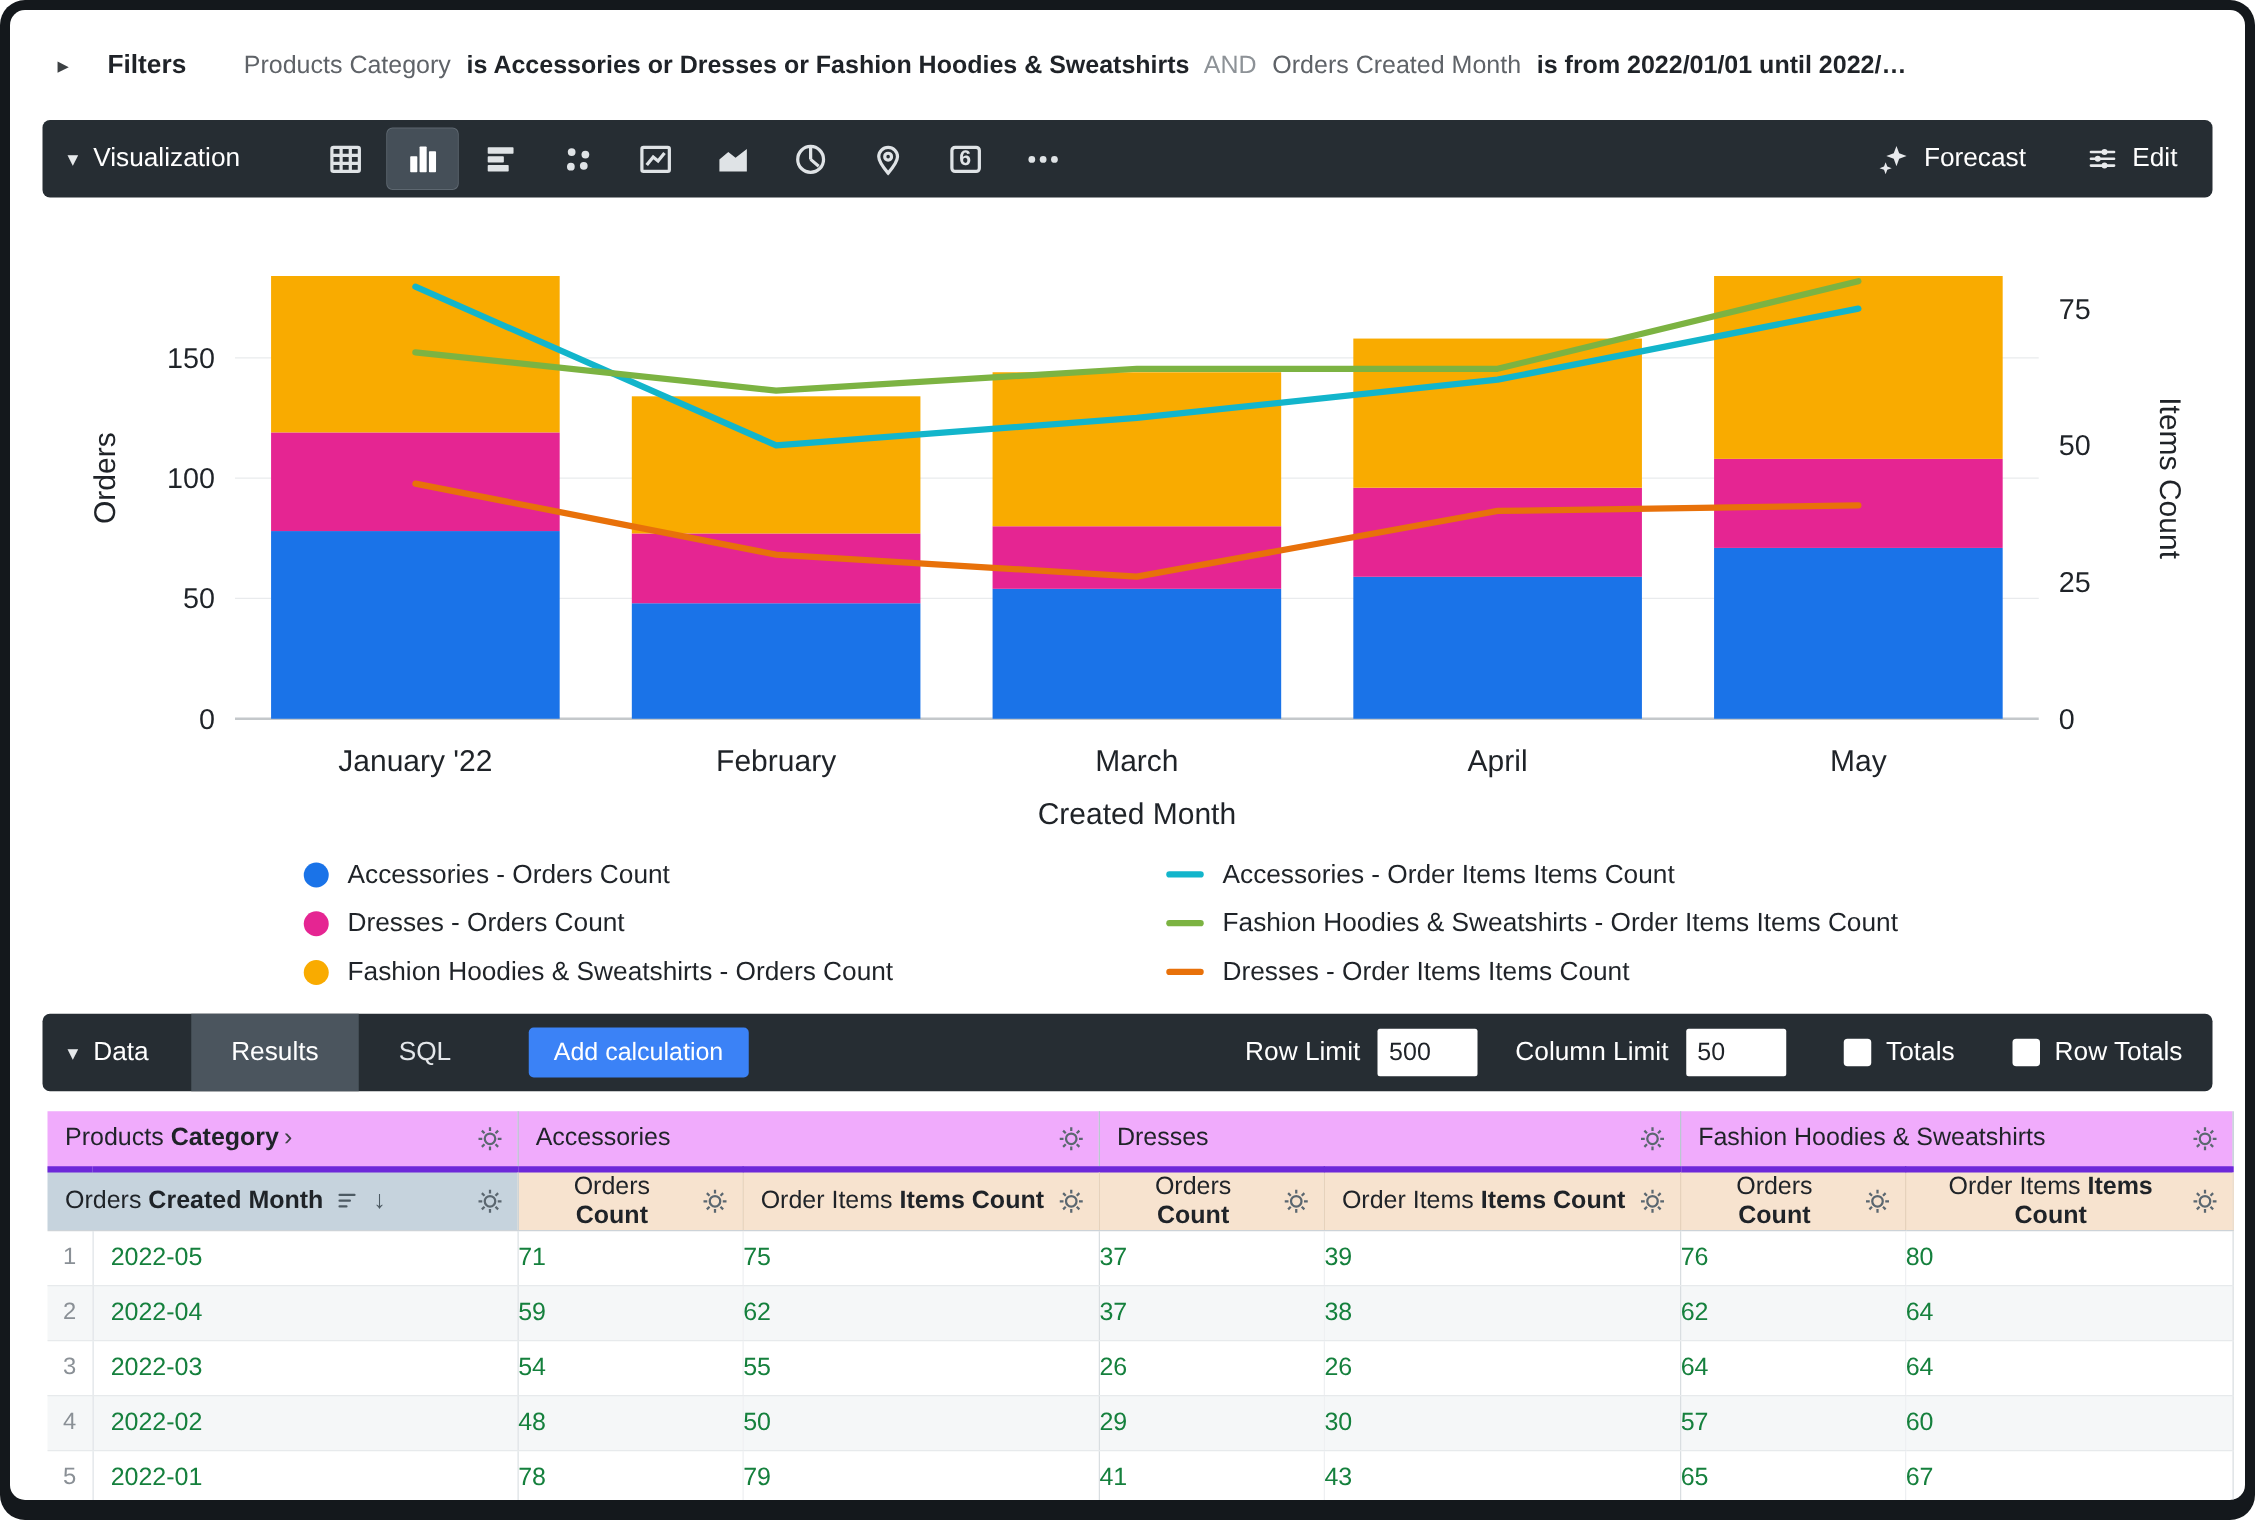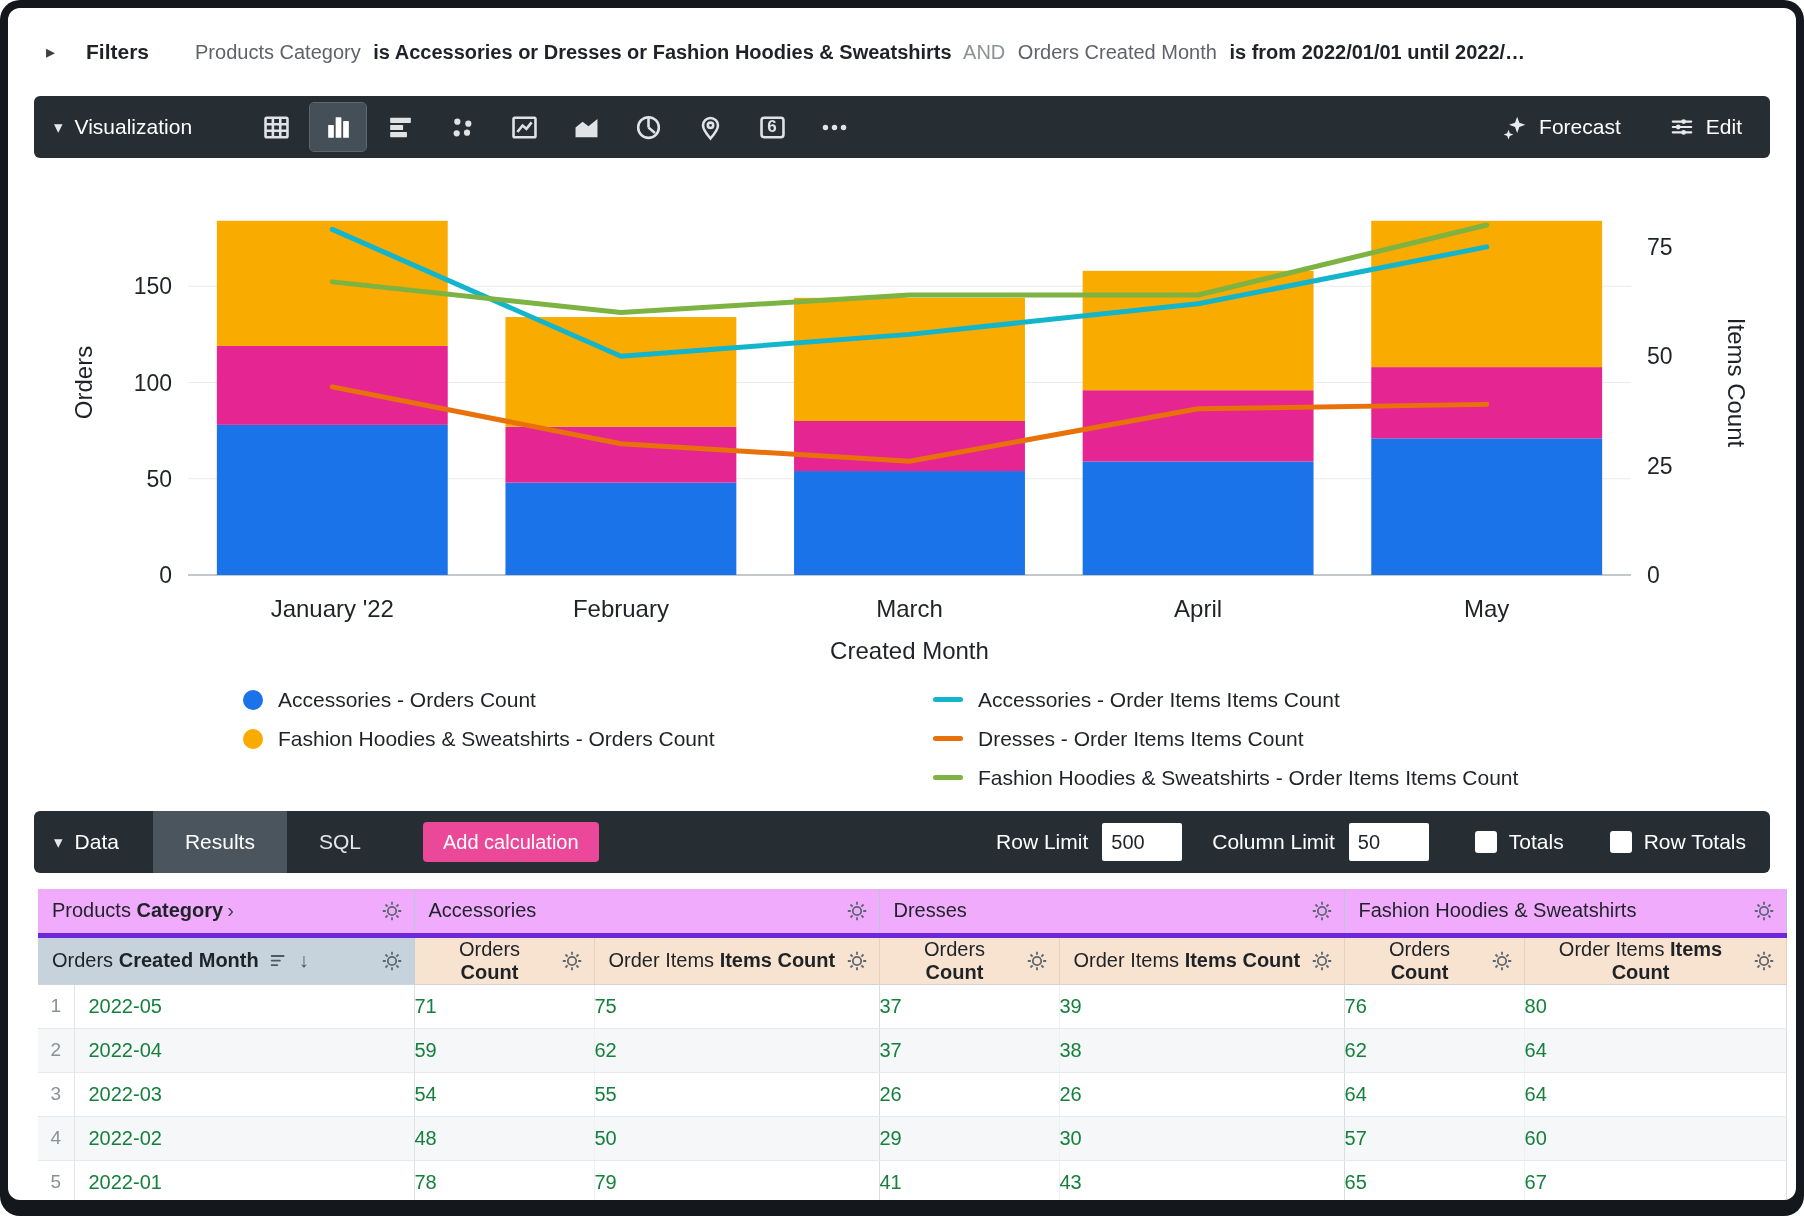--- a/index.html
+++ b/index.html
@@ -39,21 +39,21 @@
   .sw { flex:none; }
   .sw.dot { width:20px; height:20px; border-radius:50%; }
   .sw.line { width:30px; height:5px; border-radius:3px; }
   .legend-label { font-size:21px; color:#1f2328; }
 
   
   .data-bar { margin-top:14px; }
   .tabs { display:flex; align-self:stretch; margin-left:34px; }
   .tab { display:flex; align-items:center; padding:0 32px; font-size:21px; color:#e4e7ea; cursor:pointer; }
   .tab.active { background:#4b555e; color:#fff; }
-  .add-calc { margin-left:30px; height:40px; padding:0 20px; background:#ec4899; color:#fff; border:none; border-radius:4px; font-size:20px; font-family:inherit; cursor:pointer; }
+  .add-calc { margin-left:30px; height:40px; padding:0 20px; background:#3b82f6; color:#fff; border:none; border-radius:4px; font-size:20px; font-family:inherit; cursor:pointer; }
   .limits { margin-left:auto; display:flex; align-items:center; gap:14px; padding-right:24px; }
   .limit-label { font-size:21px; color:#fff; }
   .limit-input { width:80px; height:38px; border:none; border-radius:2px; font-size:20px; font-family:inherit; color:#1f2328; padding:0 9px; }
   .cb-group { display:flex; align-items:center; gap:12px; margin-left:32px; }
   .cb { width:22px; height:22px; background:#fff; border-radius:3px; }
 
   
   .table-wrap { margin:16px 10px 0 30px; }
   table { border-collapse:collapse; table-layout:fixed; width:1748px; font-size:20px; }
   th, td { font-weight:400; }
@@ -294,36 +294,40 @@
           <text transform="translate(54 212.5) rotate(-90)" text-anchor="middle" font-size="24" fill="#1f2328">Orders</text>
           <text transform="translate(1690 212.5) rotate(90)" text-anchor="middle" font-size="24" fill="#1f2328">Items Count</text>
         </svg>
       <div class="legend">
         <div class="legend-col legend-col-left">
           <div class="legend-item">
               <span class="sw dot" style="background-color: rgb(26, 115, 232);"></span>
               <span class="legend-label">Accessories - Orders Count</span>
             </div>
           <div class="legend-item">
+              <span class="sw dot" style="background-color: rgb(229, 37, 146);"></span>
+              <span class="legend-label">Dresses - Orders Count</span>
+            </div>
+          <div class="legend-item">
               <span class="sw dot" style="background-color: rgb(249, 171, 0);"></span>
               <span class="legend-label">Fashion Hoodies &amp; Sweatshirts - Orders Count</span>
             </div>
         </div>
         <div class="legend-col legend-col-right">
           <div class="legend-item">
               <span class="sw line" style="background-color: rgb(18, 181, 203);"></span>
               <span class="legend-label">Accessories - Order Items Items Count</span>
             </div>
           <div class="legend-item">
+              <span class="sw line" style="background-color: rgb(124, 179, 66);"></span>
+              <span class="legend-label">Fashion Hoodies &amp; Sweatshirts - Order Items Items Count</span>
+            </div>
+          <div class="legend-item">
               <span class="sw line" style="background-color: rgb(232, 113, 10);"></span>
               <span class="legend-label">Dresses - Order Items Items Count</span>
-            </div>
-          <div class="legend-item">
-              <span class="sw line" style="background-color: rgb(124, 179, 66);"></span>
-              <span class="legend-label">Fashion Hoodies &amp; Sweatshirts - Order Items Items Count</span>
             </div>
         </div>
       </div>
     </div>
 
     <div class="toolbar data-bar">
       <span class="tb-caret">▾</span>
       <span class="tb-label">Data</span>
       <div class="tabs">
         <div class="tab active">Results</div>

